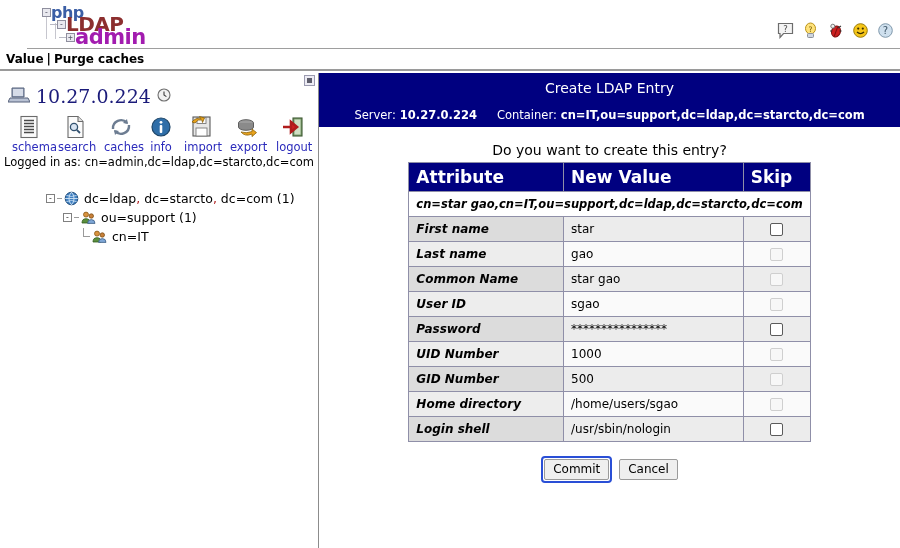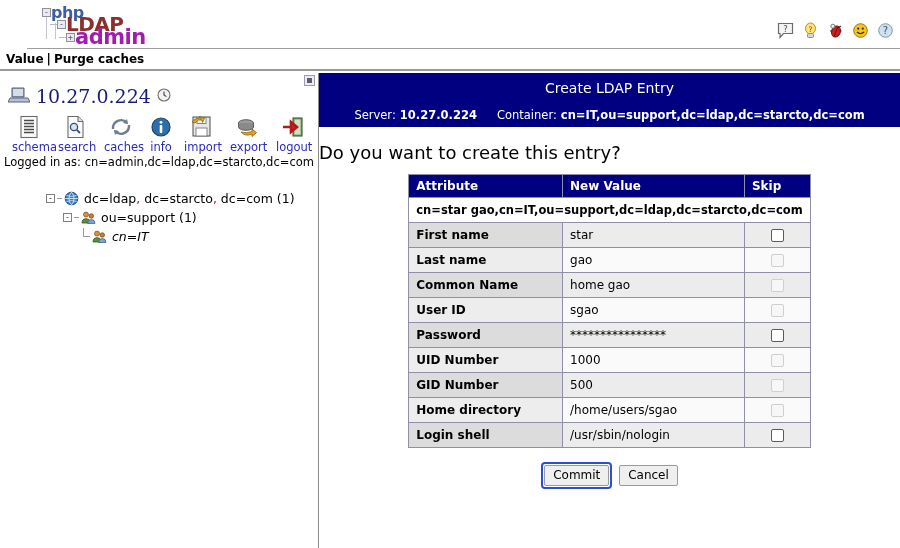--- a/index.html
+++ b/index.html
@@ -179,21 +179,21 @@
     padding-left: 46px;
     font-size: 12.5px;
   }
   .tnode {
     display: flex;
     align-items: center;
     height: 19px;
     white-space: nowrap;
   }
   .tnode.lvl2 { padding-left: 17px; }
-  .tnode.lvl3 { padding-left: 34px; font-style: italic; }
+  .tnode.lvl3 { padding-left: 34px; }
   .tbox {
     width: 9px; height: 9px;
     border: 1px solid #808080;
     background: #fff;
     font-size: 8px;
     line-height: 7px;
     text-align: center;
     color: #333;
     box-sizing: border-box;
     font-family: "DejaVu Sans Mono", monospace;
@@ -236,56 +236,58 @@
     color: #ffffff;
     text-align: center;
     font-size: 11.5px;
     font-weight: bold;
     padding: 3px 0 5px 0;
     border-top: 1px solid #000080;
   }
   #main-subtitle .lbl { font-weight: normal; }
   #main-subtitle .gap { display:inline-block; width: 12px; }
   #question {
-    text-align: left;
-    font-size: 18px;
-    margin: 15px 0 11px 0;
+    text-align: center;
+    font-size: 14px;
+    margin: 15px 0 4px 0;
   }
   #entry-table {
     border-collapse: collapse;
     width: 384px;
     margin: 0 auto;
     border: 1px solid #8f8fa8;
     font-size: 12px;
   }
   #entry-table th {
     background: #000080;
     color: #ffffff;
-    font-size: 12px;
+    font-size: 17px;
     font-weight: bold;
     text-align: left;
     padding: 4px 7px;
     border: 1px solid #8f8fa8;
   }
   #entry-table td {
     border: 1px solid #8f8fa8;
     padding: 5px 7px;
     vertical-align: middle;
   }
   td.dn-cell {
     font-weight: bold;
     font-size: 11.5px;
     background: #ffffff;
     padding: 4px 7px;
     white-space: nowrap;
+    font-style: italic;
   }
   td.attr {
     font-weight: bold;
     width: 150px;
     font-size: 12px;
+    font-style: italic;
   }
   td.val { width: 176px; font-size: 12px; }
   td.skip { width: 54px; text-align: center; }
   tr.shade td.attr { background: #dcdcdc; }
   tr.shade td.val  { background: #ececec; }
   tr.shade td.skip { background: #ececec; }
   tr.plain td.attr { background: #ededed; }
   tr.plain td.val  { background: #fafafa; }
   tr.plain td.skip { background: #fafafa; }
   .cb {
@@ -588,21 +590,21 @@
             <td class="val">star</td>
             <td class="skip"><span class="cb"></span></td>
           </tr>
           <tr class="plain">
             <td class="attr">Last name</td>
             <td class="val">gao</td>
             <td class="skip"><span class="cb disabled"></span></td>
           </tr>
           <tr class="shade">
             <td class="attr">Common Name</td>
-            <td class="val">home gao</td>
+            <td class="val">star gao</td>
             <td class="skip"><span class="cb disabled"></span></td>
           </tr>
           <tr class="plain">
             <td class="attr">User ID</td>
             <td class="val">sgao</td>
             <td class="skip"><span class="cb disabled"></span></td>
           </tr>
           <tr class="shade">
             <td class="attr">Password</td>
             <td class="val">****************</td>

